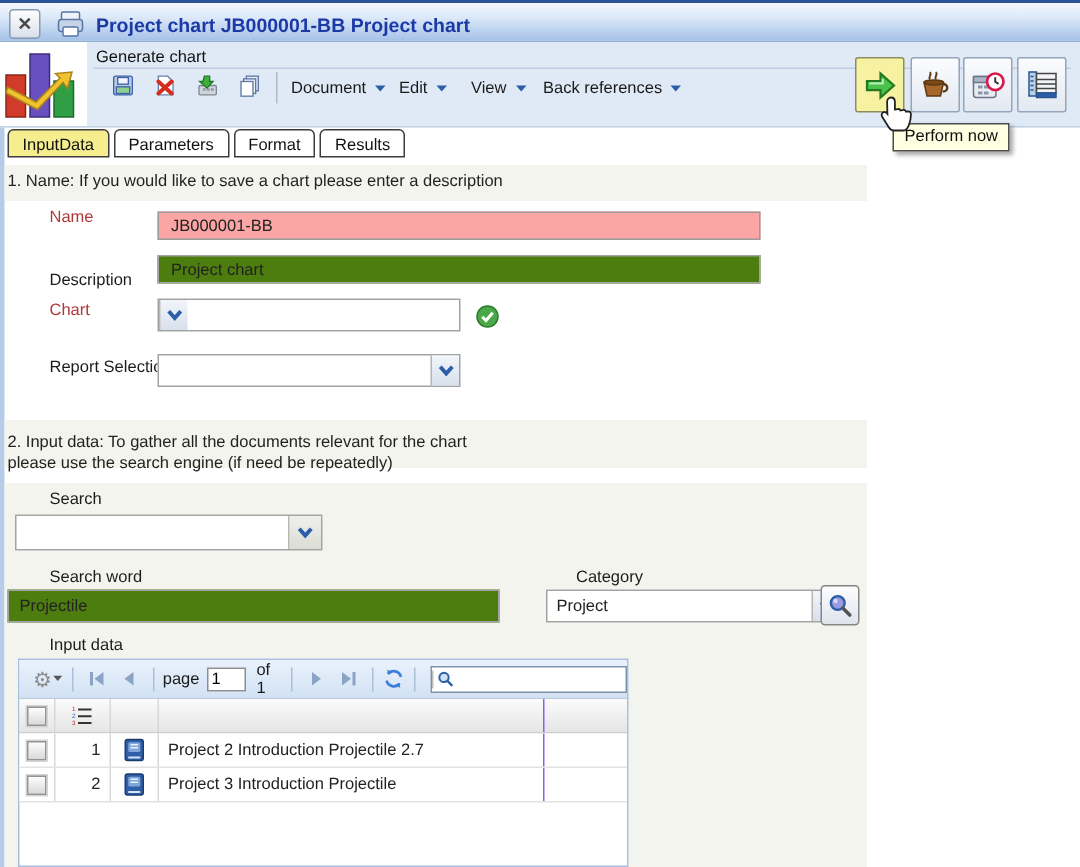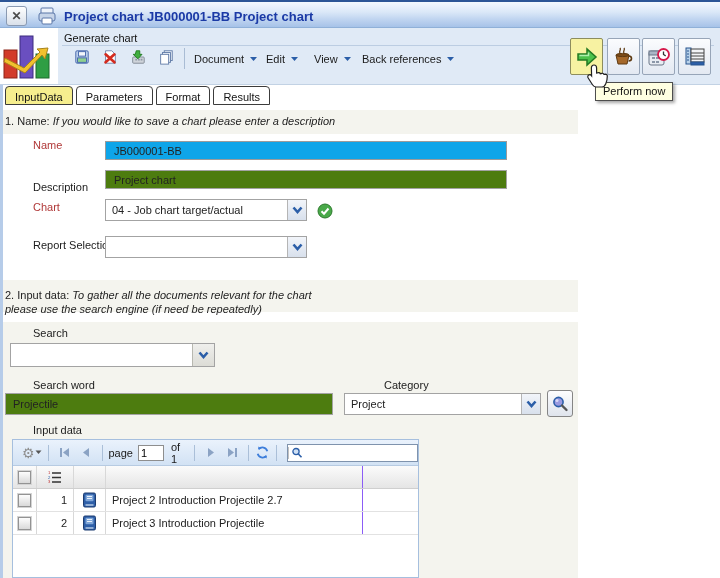--- a/index.html
+++ b/index.html
@@ -44,27 +44,27 @@
   #tabstrip { left:5px; top:86px; display:flex; gap:3px; }
   .tab { height:19px; padding:4px 9px 0 9px; border:1px solid #3c3c3c; border-radius:4px 4px 0 0; background:#fff; color:#111; }
   .tab.active { background:#f6ee8e; }
 
   
   #left-strip { left:0; top:85px; width:3px; height:493px; background:#b6cce9; }
   .band { left:3px; width:575px; background:#f4f4ee; }
   #band1 { top:110px; height:24px; padding:5px 0 0 2px; }
   #band2 { top:280px; height:32px; padding:8px 0 0 2px; line-height:14px; }
   #band3 { top:322px; height:256px; }
-  .note { font-style:italic; }
+  .note { }
 
   .flabel { left:5px; color:#1c1c1c;margin-left:28px; }
   .flabel.req { color:#b03838; }
   .tinput { height:19px; border:1px solid #a3a3a3; background:#4d7c0f; font-family:"Liberation Sans",sans-serif;
     font-size:11px; color:#222; padding:0 4px; }
-  .tinput.disabled { background:#0ea5e9; border-color:#9b9b9b; }
+  .tinput.disabled { background:#fca5a5; border-color:#9b9b9b; }
 
   .combo { display:flex; border:1px solid #a3a3a3; background:#fff; height:22px; }
   .combo .val { flex:1; padding:4px 4px 0 6px; white-space:nowrap; overflow:hidden; }
   .combo .dd { width:19px; border-left:1px solid #b5b5b5; background:linear-gradient(180deg,#f2f5fa,#d8e0ec);
     display:flex; align-items:center; justify-content:center; }
 
   
   #grid-box { left:12px; top:439px; width:407px; height:139px; border:1px solid #a6bfde; background:#fff; }
   #pager { height:26px; background:linear-gradient(180deg,#eaf2fc,#d2e2f4); border-bottom:1px solid #b7cbe2;
     display:flex; align-items:center; }
@@ -222,21 +222,20 @@
 </div>
 
 <span class="abs flabel req" style="top:139px">Name</span>
 <input class="abs tinput disabled" style="left: 105px; top: 141px; width: 402px; padding-left: 8px;" readonly="" value="JB000001-BB">
 
 <span class="abs flabel" style="top:181px">Description</span>
 <input class="abs tinput" style="left: 105px; top: 170px; width: 402px; padding-left: 8px;" value="Project chart">
 
 <span class="abs flabel req" style="top:201px">Chart</span>
 <div class="abs combo" style="left:105px; top:199px; width:202px;">
-  <span class="val">04 - Job chart target/actual</span>
   <span class="dd">
     <svg width="11" height="8" viewBox="0 0 11 8">
         <path d="M1.5 1.5 L5.5 6 L9.5 1.5" fill="none" stroke="#2b5ea8" stroke-width="2.6"></path>
       </svg>
   </span>
 </div>
 <span class="abs" style="left:317px; top:203px;">
   <svg width="16" height="16" viewBox="0 0 16 16">
     <circle cx="8" cy="8" r="7" fill="#49a949" stroke="#2c7a2c"></circle>
     <path d="M4.5 8.2 L7 10.7 L11.5 5.5" fill="none" stroke="#fff" stroke-width="2"></path>
@@ -268,21 +267,21 @@
         <path d="M1.5 1.5 L5.5 6 L9.5 1.5" fill="none" stroke="#2b5ea8" stroke-width="2.6"></path>
       </svg>
   </span>
 </div>
 
 <span class="abs flabel" style="top:379px">Search word</span>
 <span class="abs flabel" style="left:356px; top:379px">Category</span>
 
 <input class="abs tinput" style="left: 5px; top: 393px; width: 328px; height: 22px; padding-left: 7px;" value="Projectile">
 
-<div class="abs combo" style="left:344px; top:393px; width:197px;">
+<div class="abs combo" style="left:364px; top:393px; width:197px;">
   <span class="val">Project</span>
   <span class="dd">
     <svg width="11" height="8" viewBox="0 0 11 8">
         <path d="M1.5 1.5 L5.5 6 L9.5 1.5" fill="none" stroke="#2b5ea8" stroke-width="2.6"></path>
       </svg>
   </span>
 </div>
 <div class="abs" style="left:547px; top:390px; width:26px; height:27px; border:1px solid #858585; border-radius:3px; background:linear-gradient(180deg,#fdfdfe,#dfe4ec); display:flex; align-items:center; justify-content:center;">
   <svg width="18" height="18" viewBox="0 0 18 18">
     <circle cx="7.5" cy="7" r="4.6" fill="#9a9ae0" stroke="#2b5ea8" stroke-width="1.6"></circle>

